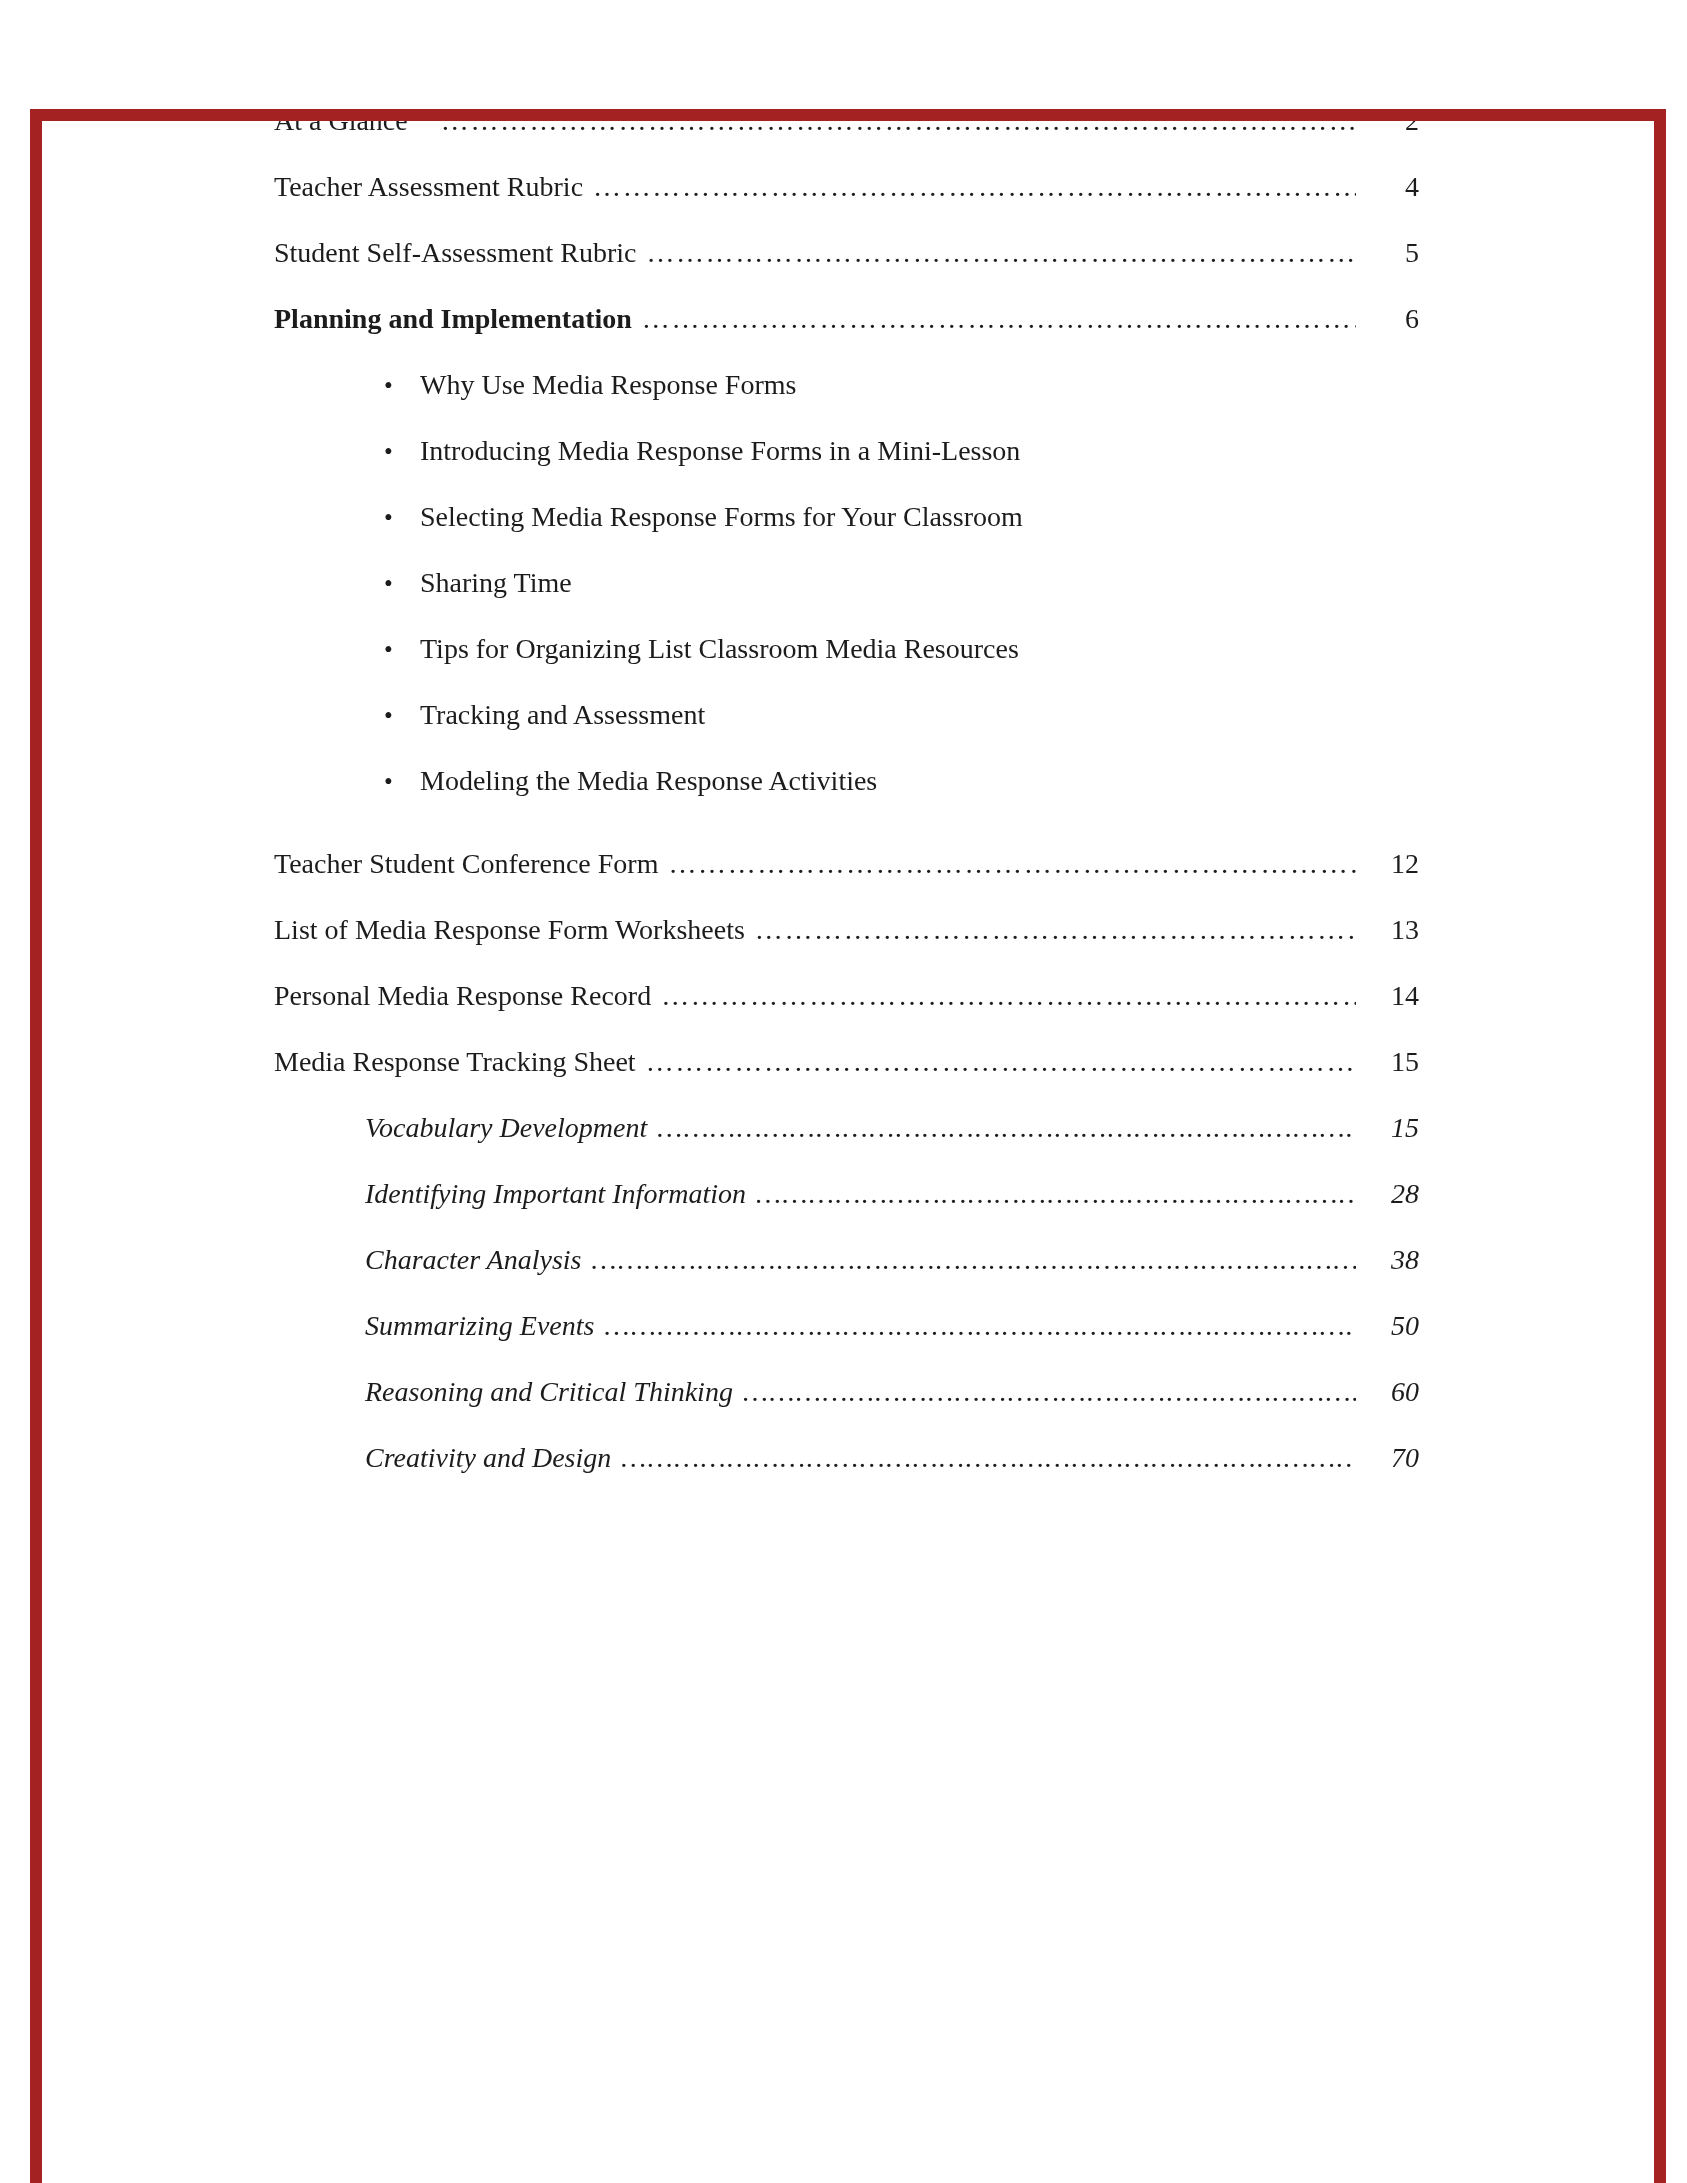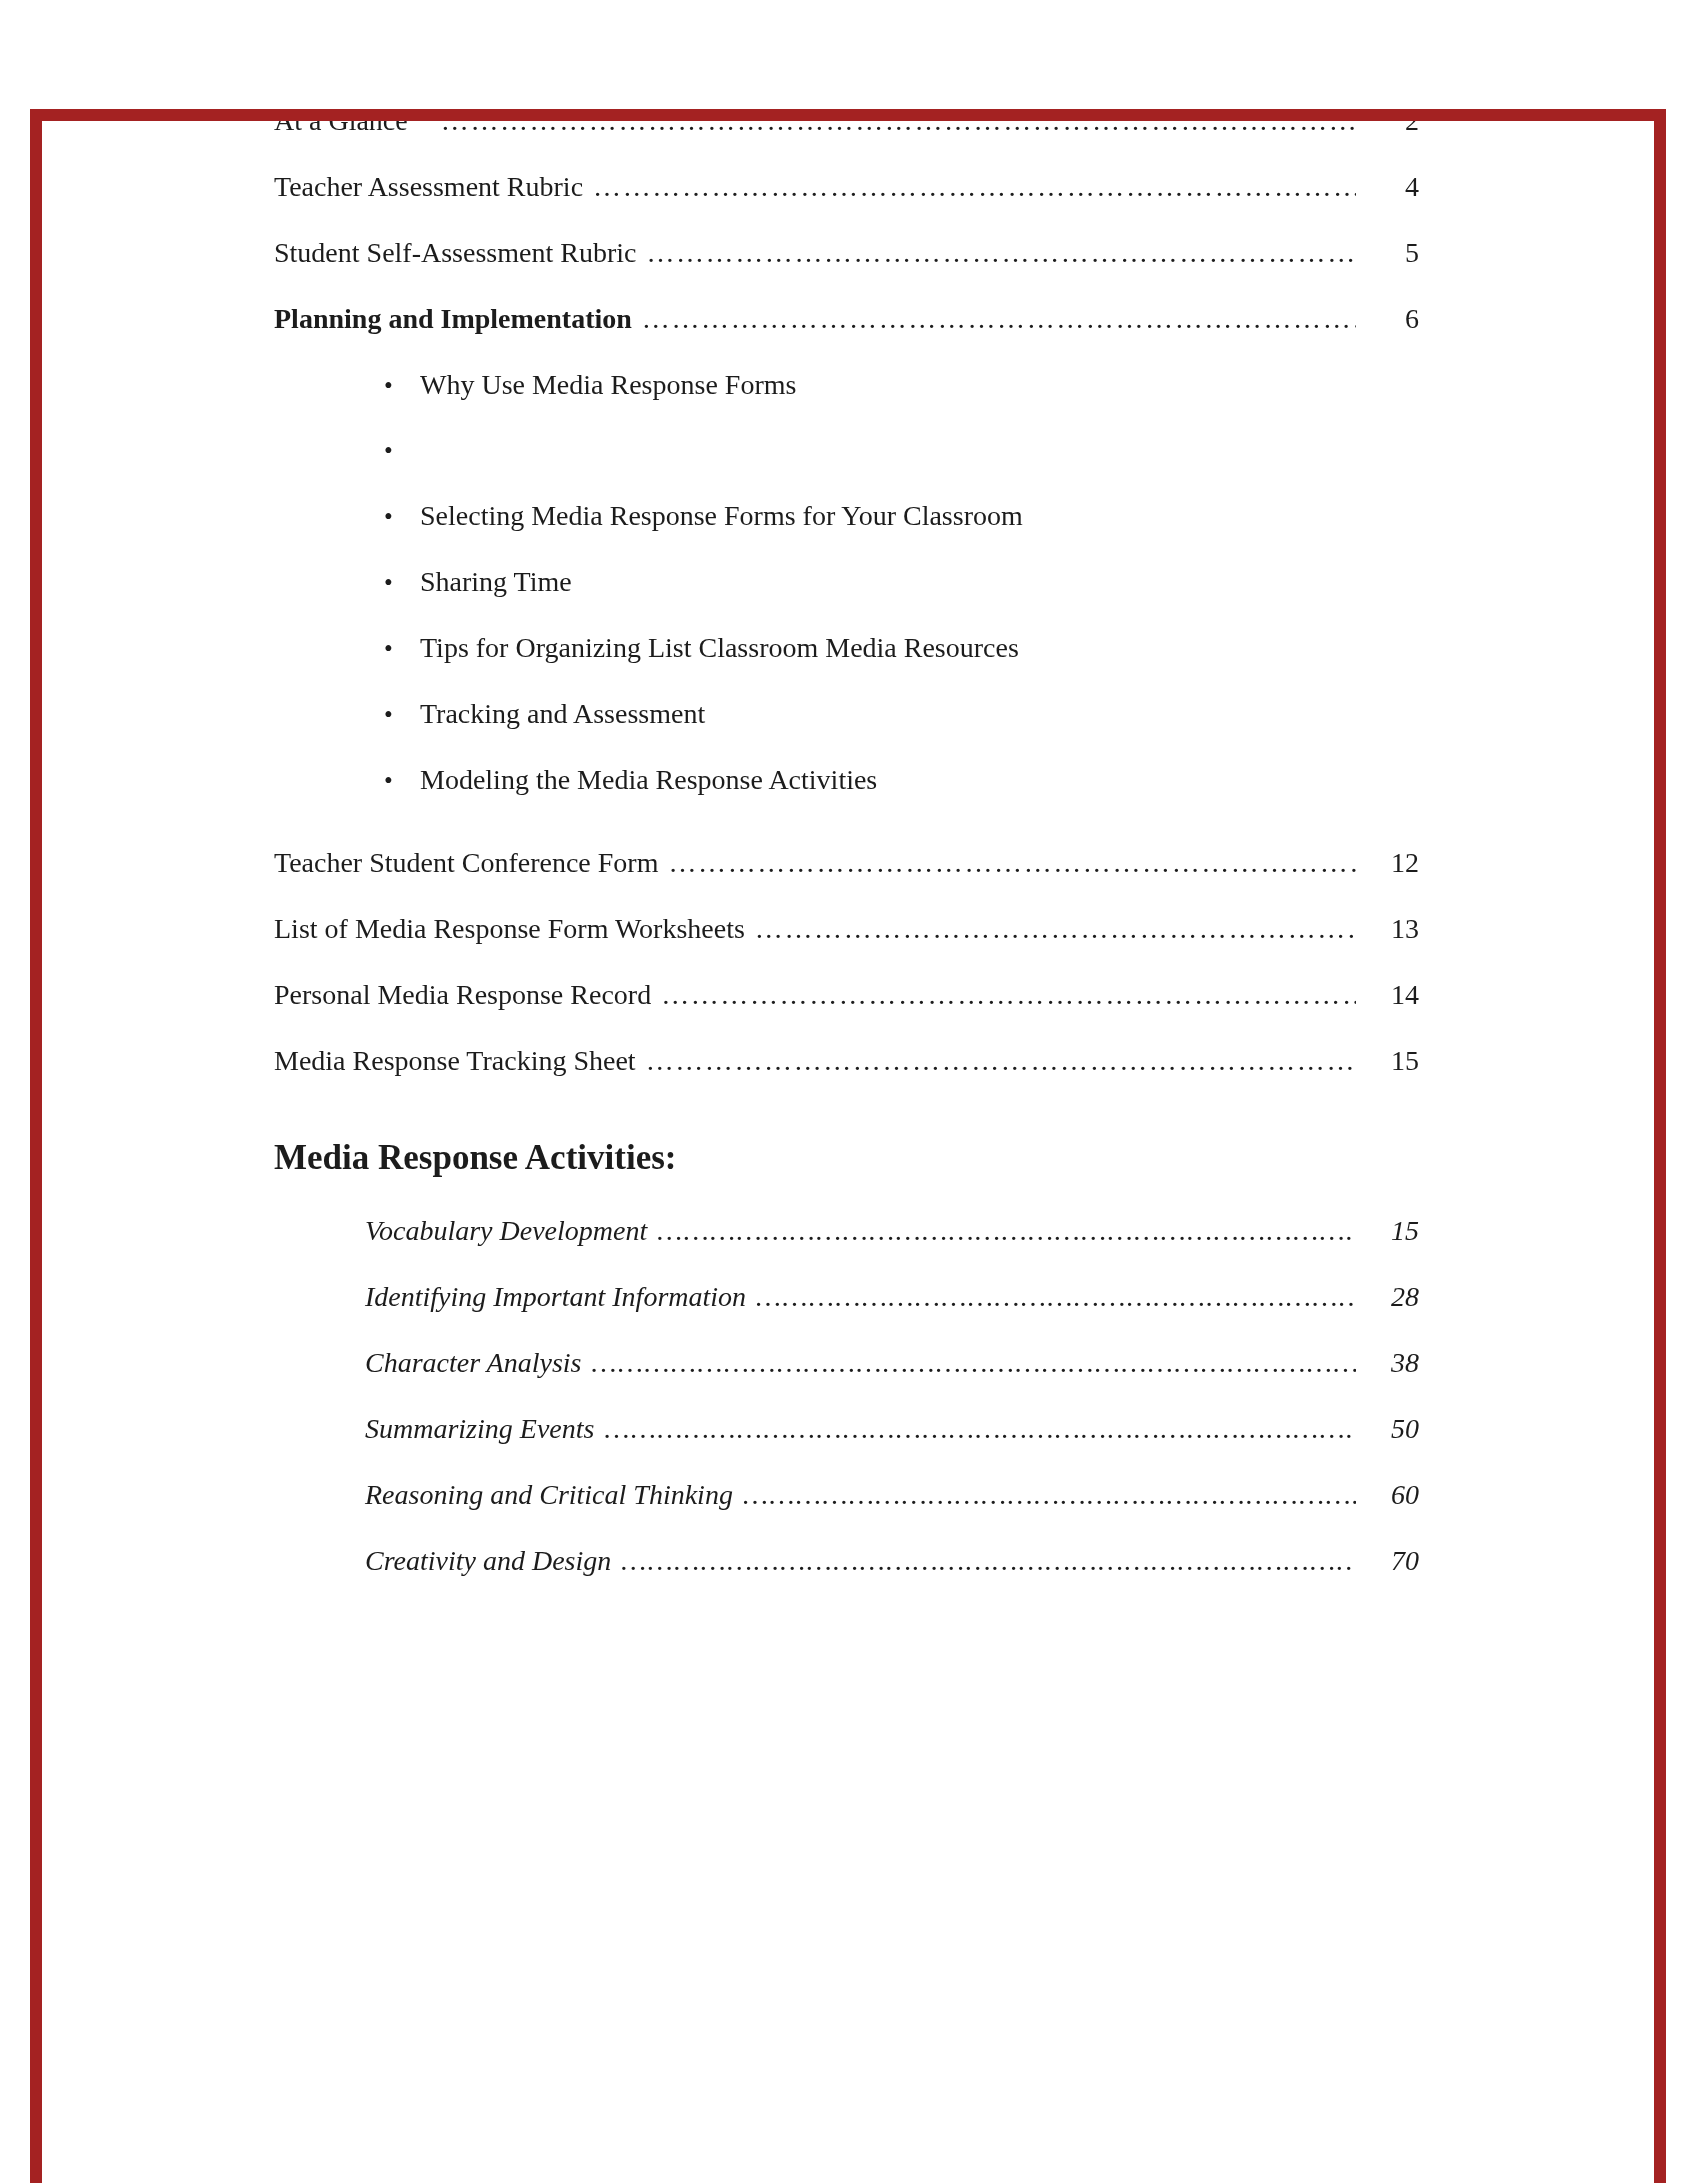--- a/index.html
+++ b/index.html
@@ -126,20 +126,21 @@
       <span class="toc-page">6</span>
     </div>
 
     <div class="bullets">
       <div class="bullet-row">
         <span class="bullet-dot">•</span>
         <span>Why Use Media Response Forms</span>
       </div>
       <div class="bullet-row">
         <span class="bullet-dot">•</span>
+        <span>Introducing Media Response Forms in a Mini-Lesson</span>
       </div>
       <div class="bullet-row">
         <span class="bullet-dot">•</span>
         <span>Selecting Media Response Forms for Your Classroom</span>
       </div>
       <div class="bullet-row">
         <span class="bullet-dot">•</span>
         <span>Sharing Time</span>
       </div>
       <div class="bullet-row">
@@ -173,21 +174,20 @@
       <span class="leader">………………………………………………………………………………………………………………………………………………………………………………………………………………………………………………………………………………………………………………………………</span>
       <span class="toc-page">14</span>
     </div>
 
     <div class="toc-row">
       <span class="toc-label">Media Response Tracking Sheet</span>
       <span class="leader">………………………………………………………………………………………………………………………………………………………………………………………………………………………………………………………………………………………………………………………………</span>
       <span class="toc-page">15</span>
     </div>
 
-    <div class="section-heading">Media Response Activities:</div>
 
     <div class="activities">
       <div class="toc-row">
         <span class="toc-label">Vocabulary Development</span>
         <span class="leader">………………………………………………………………………………………………………………………………………………………………………………………………………………………………………………………………………………………………………………………………</span>
         <span class="toc-page">15</span>
       </div>
       <div class="toc-row">
         <span class="toc-label">Identifying Important Information</span>
         <span class="leader">………………………………………………………………………………………………………………………………………………………………………………………………………………………………………………………………………………………………………………………………</span>

